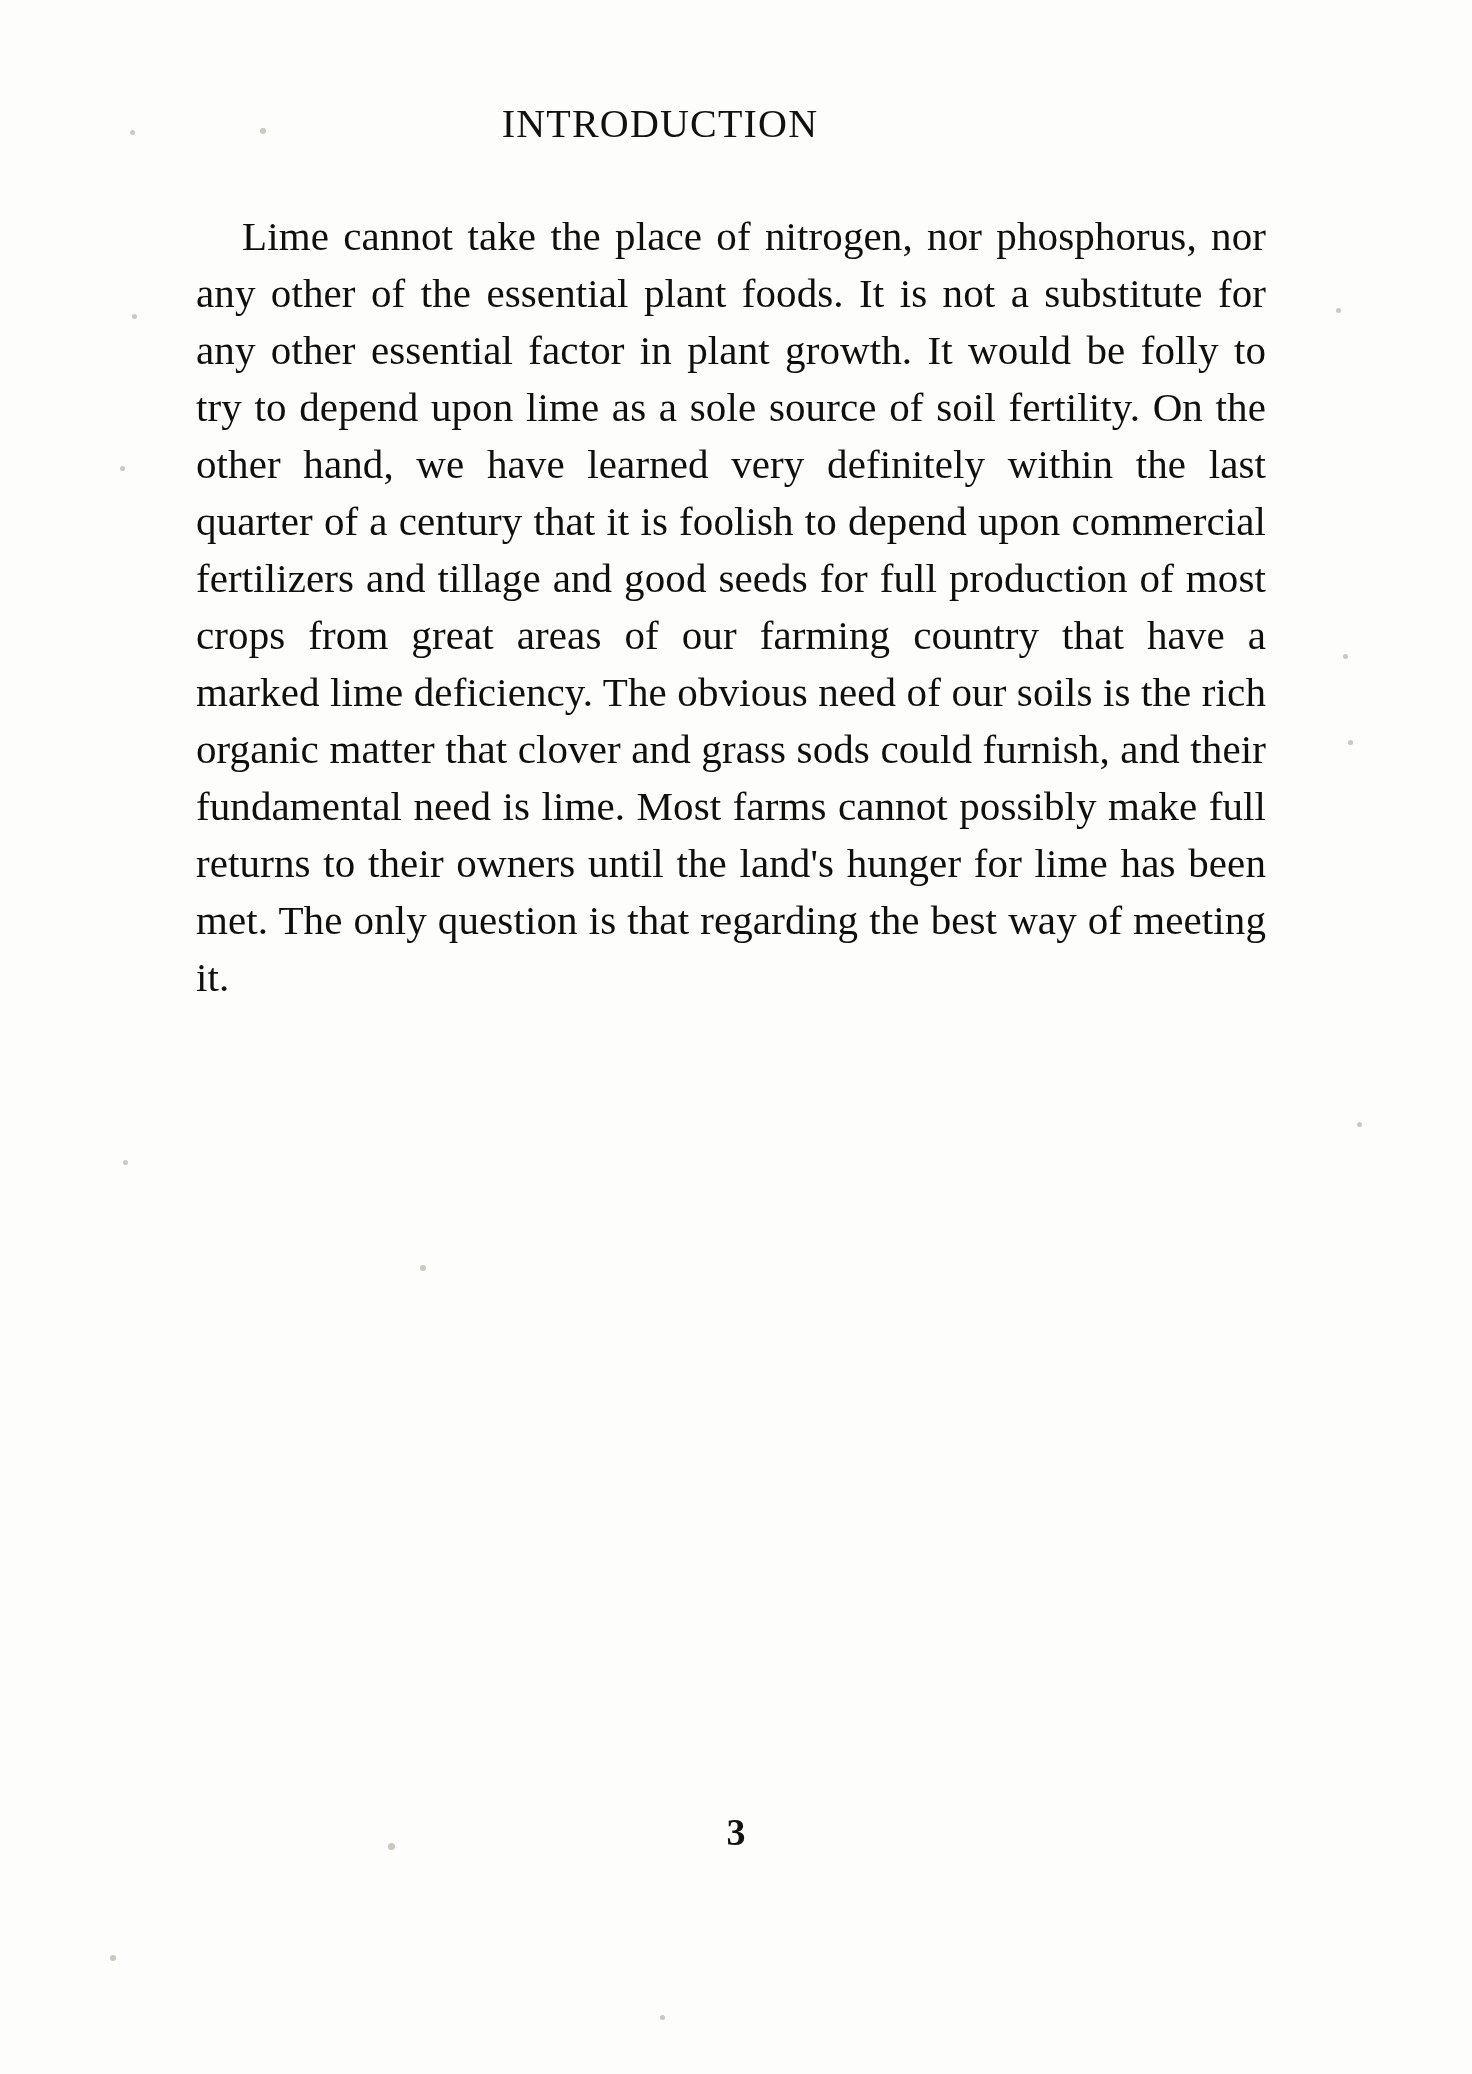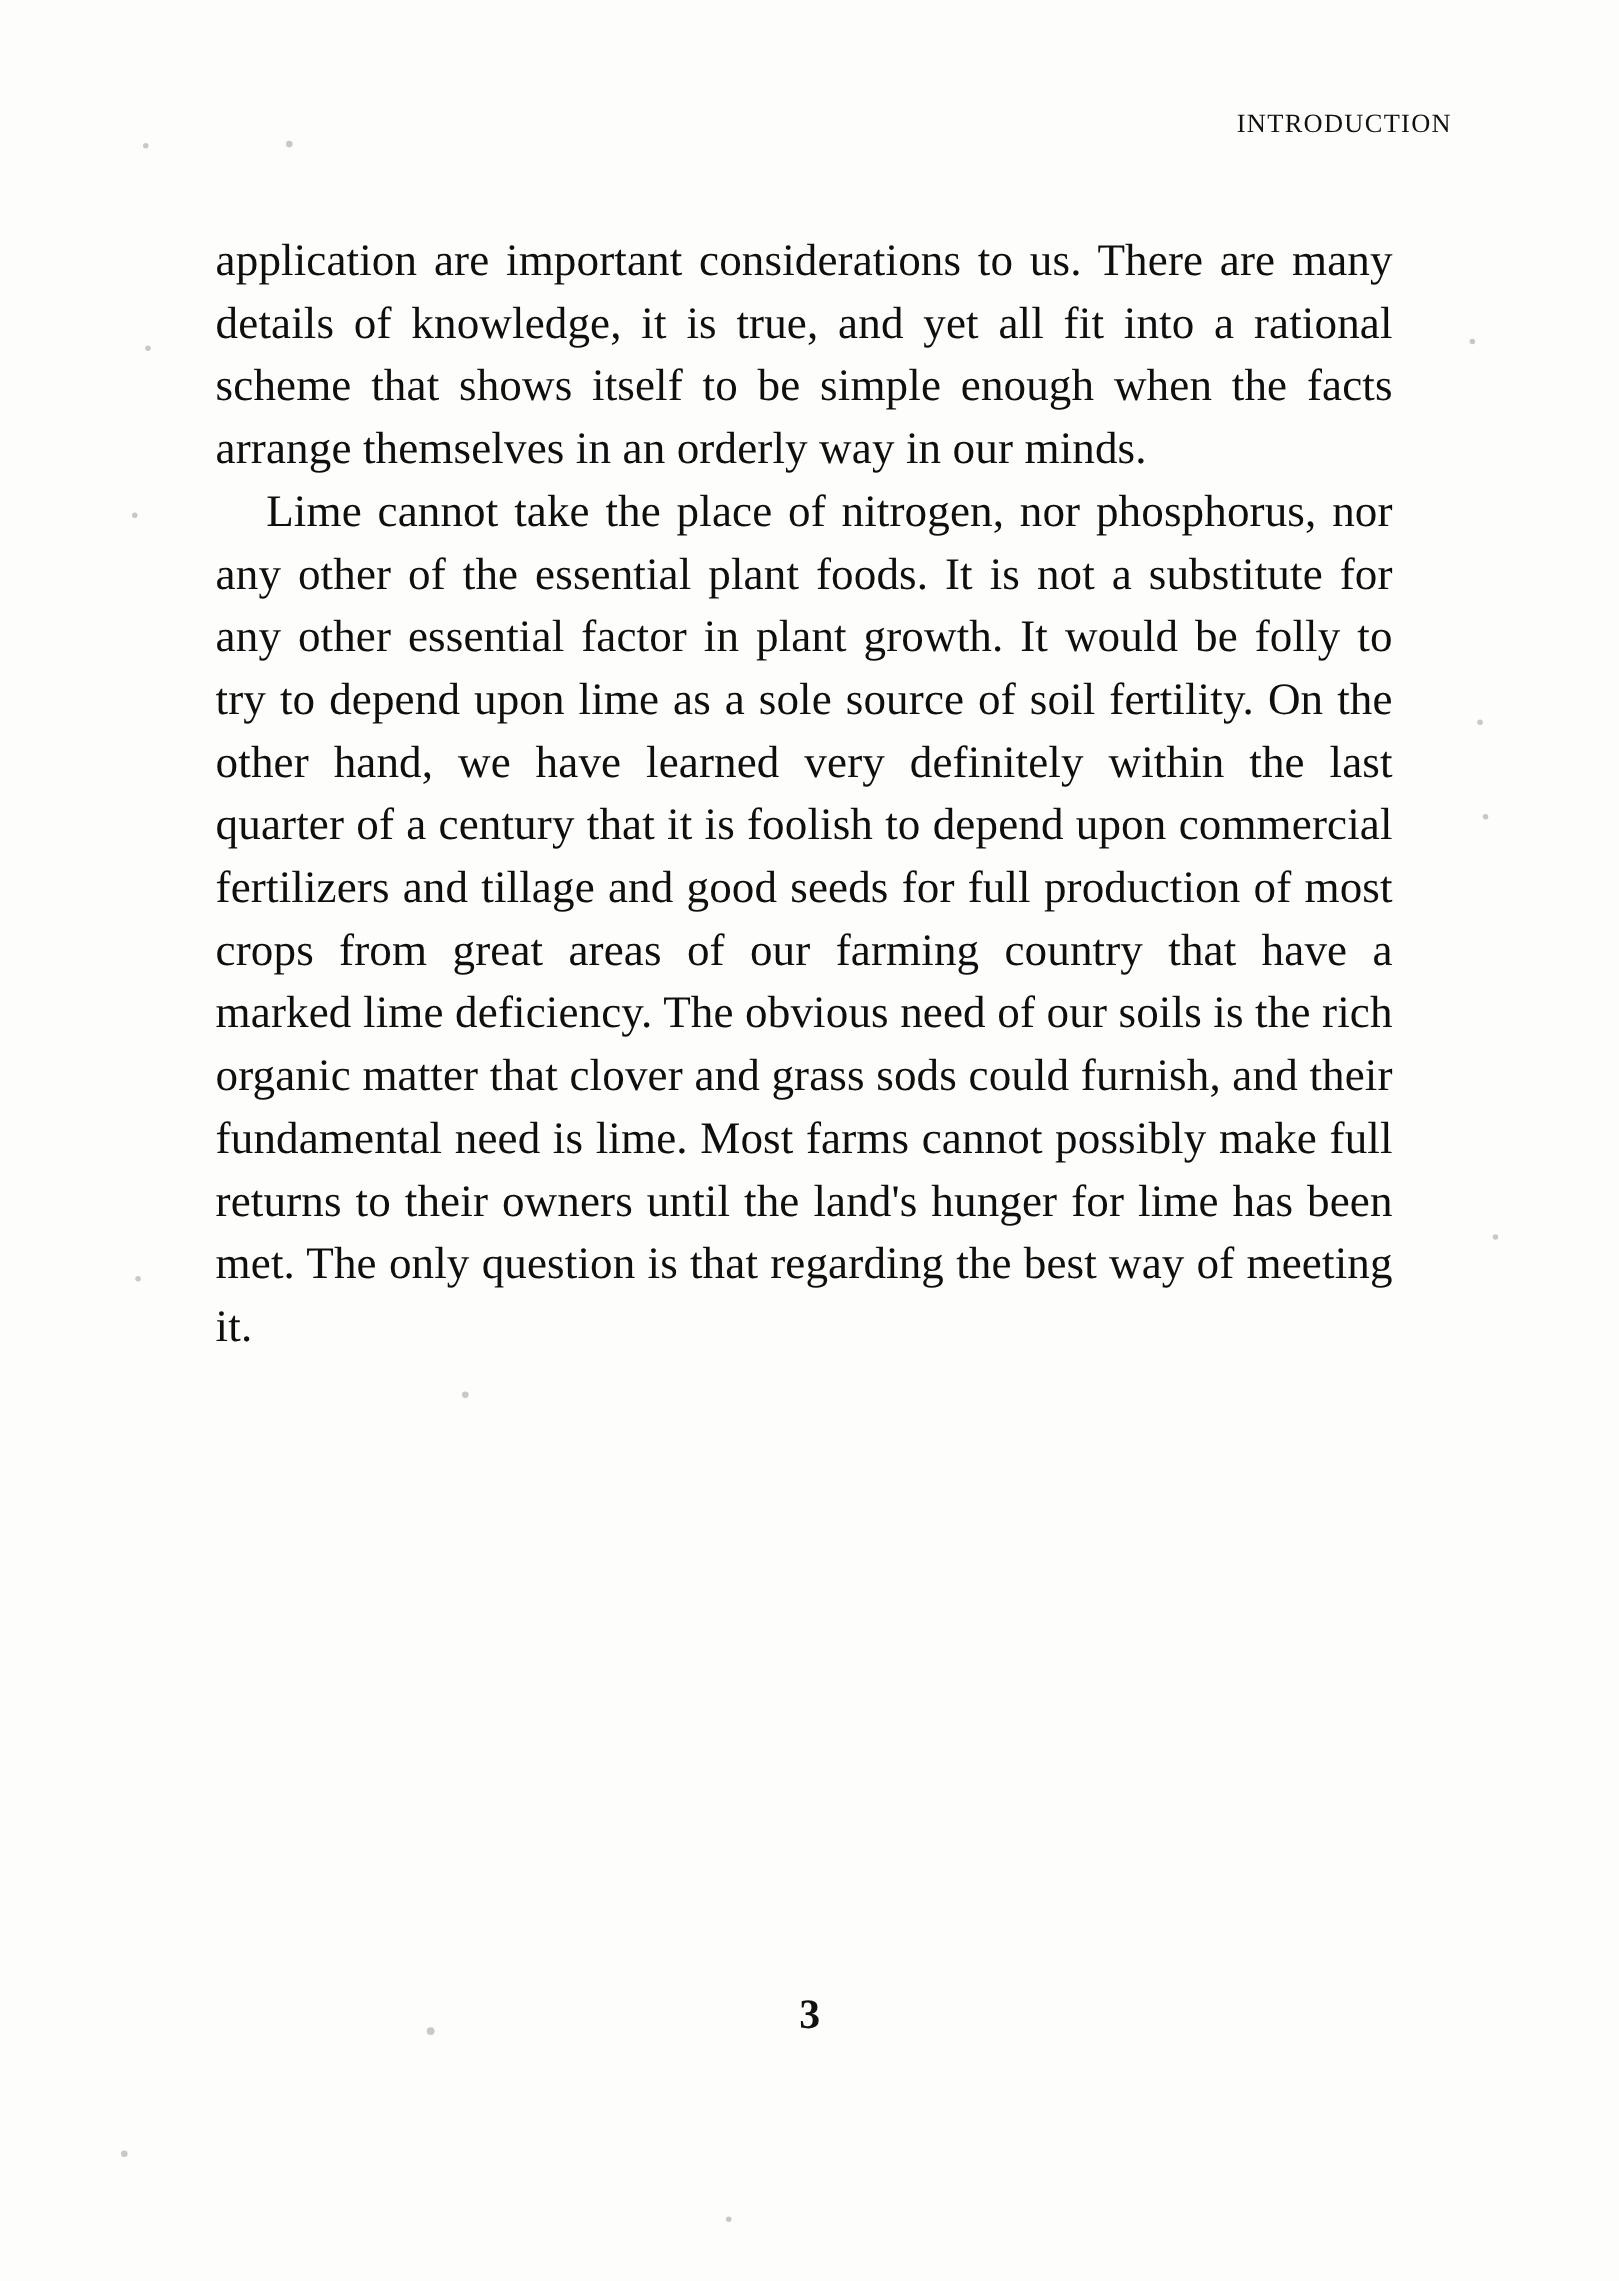--- a/index.html
+++ b/index.html
@@ -21,22 +21,22 @@
     top: 0;
     width: 1472px;
     height: 2074px;
     background: #fdfdfb;
   }
   .running-head {
     position: absolute;
     left: 0;
     top: 100px;
     width: 1320px;
-    text-align: right;
-    font-size: 24px;
+    text-align: center;
+    font-size: 40px;
     letter-spacing: 1.2px;
     font-family: "Liberation Serif", serif;
     color: #111111;
   }
   .text-block {
     position: absolute;
     left: 196px;
     top: 208px;
     width: 1070px;
   }
@@ -74,21 +74,20 @@
   }
 </style>
 </head>
 <body>
 
 <div class="page">
 
   <div class="running-head">INTRODUCTION</div>
 
   <div class="text-block">
-    <p class="para">application are important considerations to us. There are many details of knowledge, it is true, and yet all fit into a rational scheme that shows itself to be simple enough when the facts arrange themselves in an orderly way in our minds.</p>
     <p class="para indent">Lime cannot take the place of nitrogen, nor phosphorus, nor any other of the essential plant foods. It is not a substitute for any other essential factor in plant growth. It would be folly to try to depend upon lime as a sole source of soil fertility. On the other hand, we have learned very definitely within the last quarter of a century that it is foolish to depend upon commercial fertilizers and tillage and good seeds for full production of most crops from great areas of our farming country that have a marked lime deficiency. The obvious need of our soils is the rich organic matter that clover and grass sods could furnish, and their fundamental need is lime. Most farms cannot possibly make full returns to their owners until the land's hunger for lime has been met. The only question is that regarding the best way of meeting it.</p>
   </div>
 
   <div class="page-number">3</div>
 
   <div class="speck" style="left:130px;top:130px;width:5px;height:5px;"></div>
   <div class="speck" style="left:260px;top:128px;width:6px;height:6px;"></div>
   <div class="speck" style="left:132px;top:314px;width:5px;height:5px;"></div>
   <div class="speck" style="left:1336px;top:308px;width:5px;height:5px;"></div>
   <div class="speck" style="left:120px;top:466px;width:5px;height:5px;"></div>

